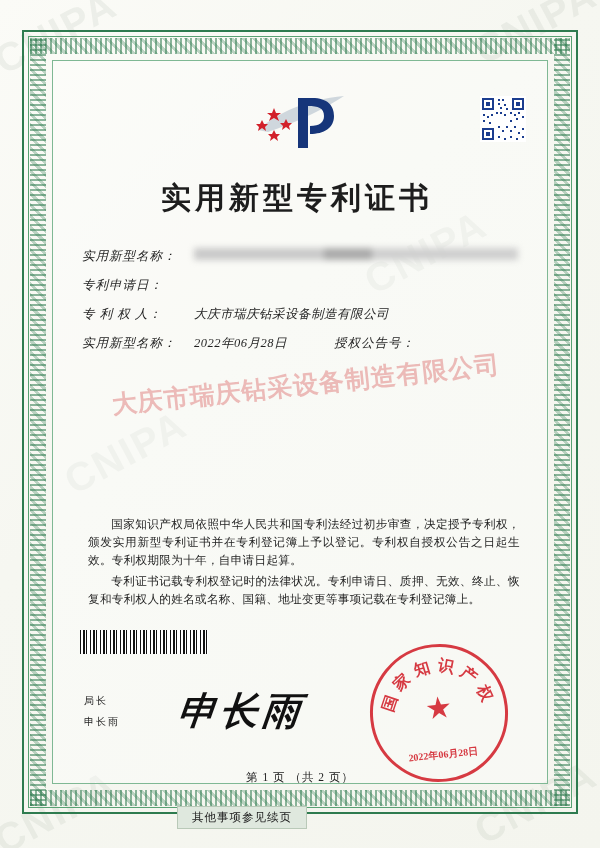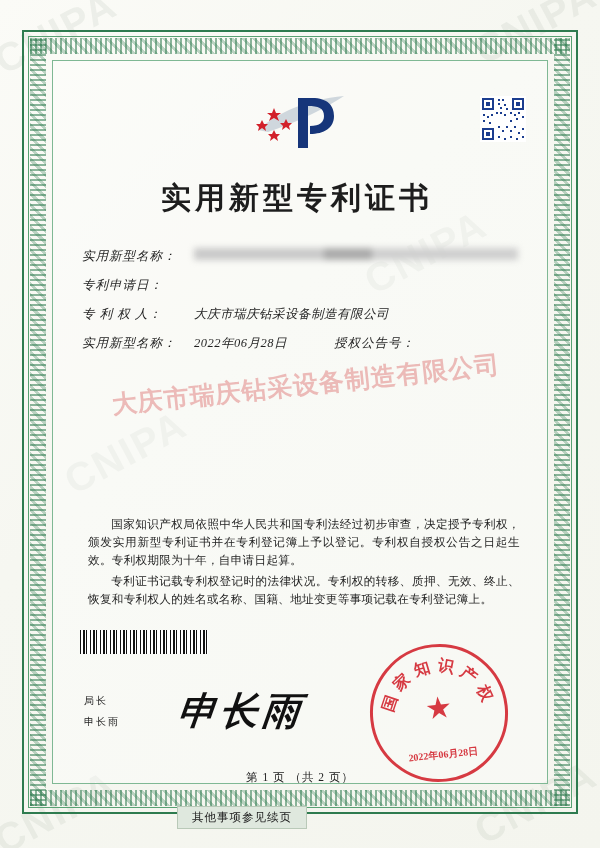--- a/index.html
+++ b/index.html
@@ -377,21 +377,21 @@
     <div class="row two-col">
       <div class="lbl">实用新型名称：</div>
       <div class="val" style="flex:0 0 140px;">2022年06月28日</div>
       <div class="lbl2">授权公告号：</div>
     </div>
 
   </div>
 
   <div class="para">
     <p>国家知识产权局依照中华人民共和国专利法经过初步审查，决定授予专利权，颁发实用新型专利证书并在专利登记簿上予以登记。专利权自授权公告之日起生效。专利权期限为十年，自申请日起算。</p>
-    <p>专利证书记载专利权登记时的法律状况。专利权的转移、质押、无效、终止、恢复和专利权人的姓名或名称、国籍、地址变更等事项记载在专利登记簿上。</p>
+    <p>专利证书记载专利权登记时的法律状况。专利申请日、质押、无效、终止、恢复和专利权人的姓名或名称、国籍、地址变更等事项记载在专利登记簿上。</p>
   </div>
 
   <div class="company-wm">大庆市瑞庆钻采设备制造有限公司</div>
 
   <div class="barcode"></div>
 
   <div class="sig-label">
     <div>局长</div>
     <div>申长雨</div>
   </div>

